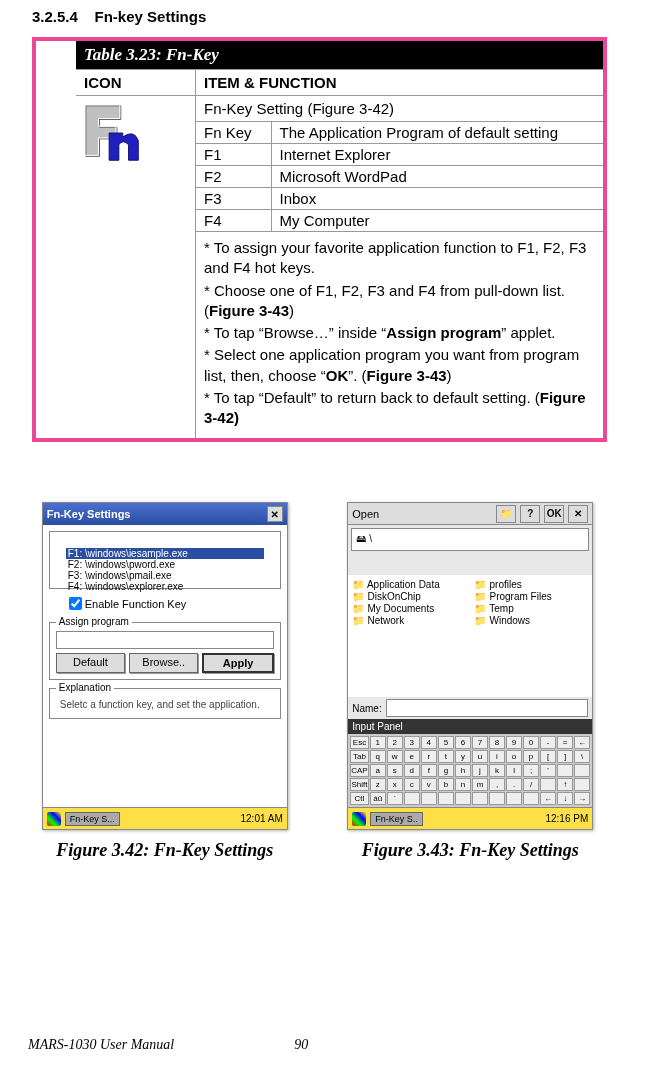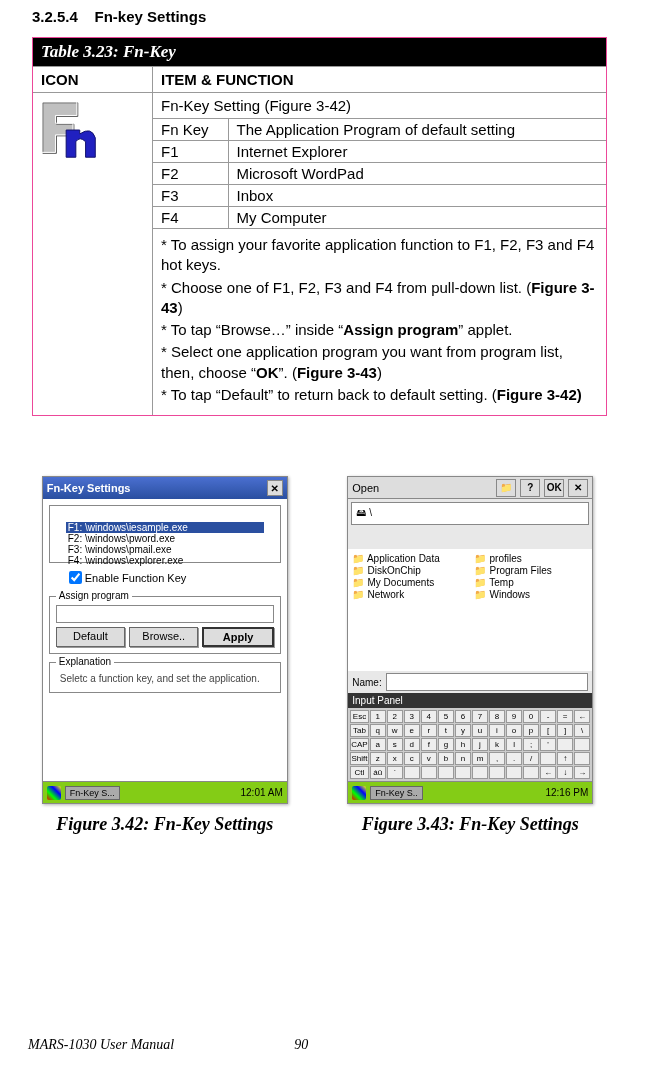--- a/index.html
+++ b/index.html
@@ -10,23 +10,24 @@
     height: 1071px;
     position: relative;
     padding: 8px 30px 0 12px;
   }
   .section-heading {
     font-size: 15px;
     font-weight: bold;
     margin: 0 0 12px 20px;
   }
   .table-container {
-    border: 1px solid #ec4899;
+    border: 4px solid #ec4899;
     width: 575px;
     margin-left: 20px;
+    padding-left: 40px;
   }
   .table-title-row {
     background: #000;
     color: #fff;
     font-style: italic;
     font-weight: bold;
     font-family: 'Times New Roman', serif;
     font-size: 17px;
     padding: 4px 8px;
   }
@@ -184,21 +185,21 @@
     padding: 2px 6px;
     font-size: 11px;
     cursor: pointer;
     flex: 1;
     text-align: center;
     box-shadow: 1px 1px 0 #999;
   }
   .mock-btn.bold { font-weight: bold; border: 2px solid #333; }
   .mock-expl { font-size: 10px; color: #444; padding: 2px 4px; }
   .mock-taskbar {
-    background: #84cc16;
+    background: #fde047;
     border-top: 1px solid #888;
     display: flex;
     align-items: center;
     padding: 2px 4px;
     font-size: 10px;
     height: 22px;
     gap: 4px;
   }
   .mock-start { width: 14px; height: 14px; background: linear-gradient(45deg, #f00, #0f0, #00f, #ff0); border-radius: 2px; }
   .mock-task-btn { background: #aaa; border: 1px solid #666; padding: 1px 4px; font-size: 9px; }

